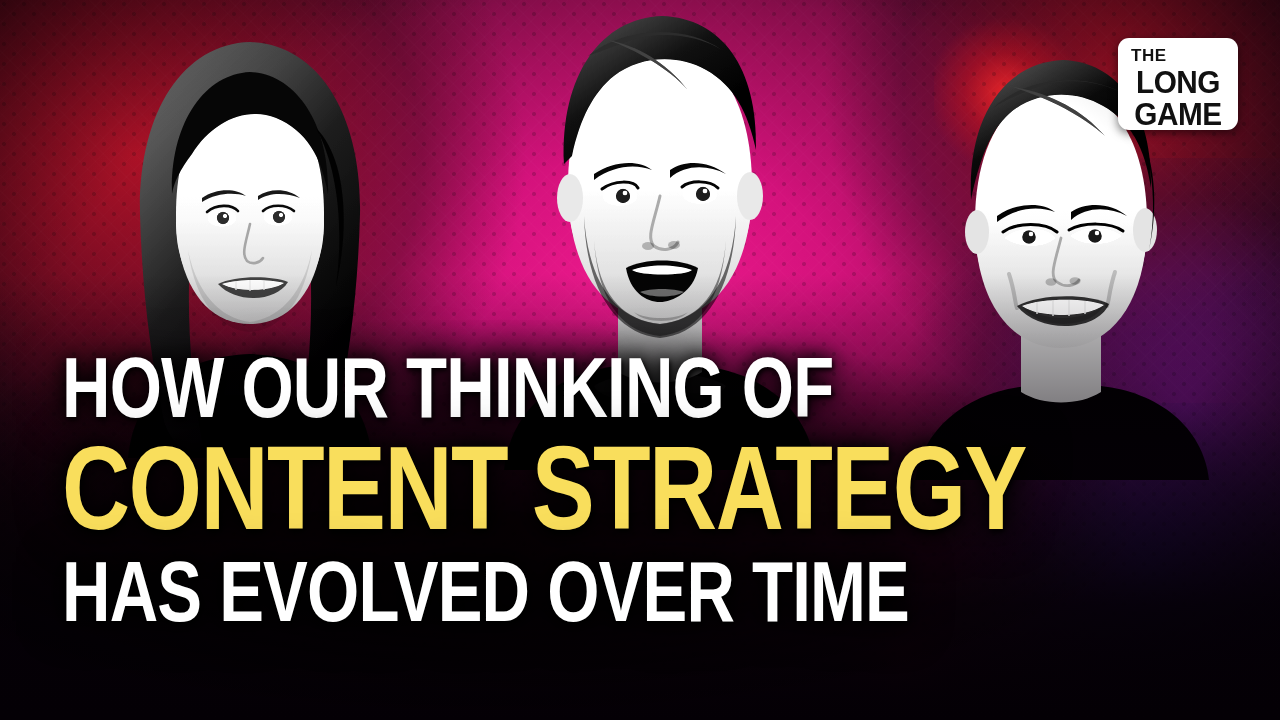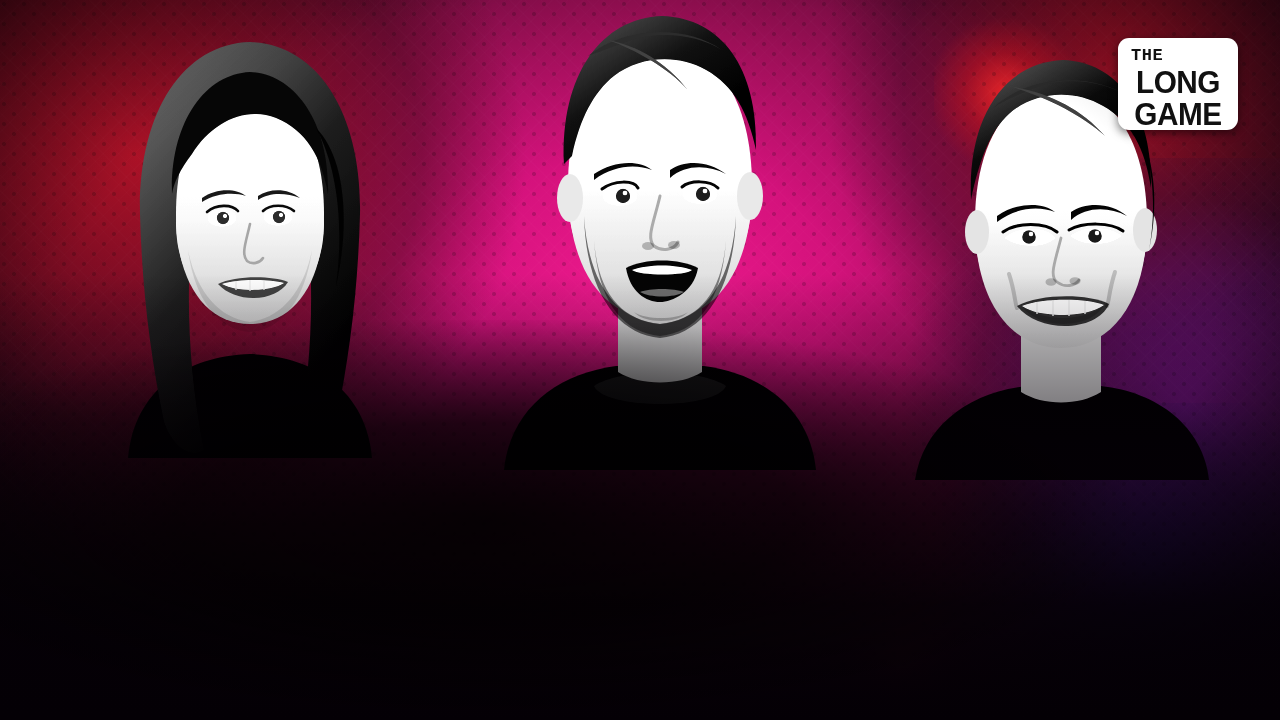--- a/index.html
+++ b/index.html
@@ -103,21 +103,21 @@
     background:#ffffff;
     border-radius:11px;
     box-shadow:0 3px 10px rgba(0,0,0,0.55);
     padding:9px 11px 8px 11px;
     display:flex;
     flex-direction:column;
     align-items:flex-start;
     justify-content:flex-start;
   }
   .logo-the {
-    font-family:Liberation Mono, monospace;
+    font-family:Liberation Sans, sans-serif;
     font-weight:bold;
     font-size:17px;
     letter-spacing:0.6px;
     color:#111111;
     line-height:1;
     margin-left:2px;
   }
   .logo-long, .logo-game {
     font-family:"Liberation Sans", sans-serif;
     font-weight:bold;
@@ -370,20 +370,25 @@
         <path d="M104 244 C110 262 110 274 112 278" stroke="rgba(0,0,0,0.17)" stroke-width="4" fill="none" stroke-linecap="round"></path>
         <path d="M210 242 C204 260 204 272 202 276" stroke="rgba(0,0,0,0.17)" stroke-width="4" fill="none" stroke-linecap="round"></path>
       </svg>
     </div>
   </div>
 
   <div class="bg-vignette"></div>
 
   <div class="headline-scrim"></div>
 
+  <div class="headline">
+    <div class="hl-line hl-1">HOW OUR THINKING OF</div>
+    <div class="hl-line hl-2">CONTENT STRATEGY</div>
+    <div class="hl-line hl-3">HAS EVOLVED OVER TIME</div>
+  </div>
 
   <div class="logo-badge">
     <div class="logo-the">THE</div>
     <div class="logo-long">LONG</div>
     <div class="logo-game">GAME</div>
   </div>
 
 </div>
 
 </body></html>

